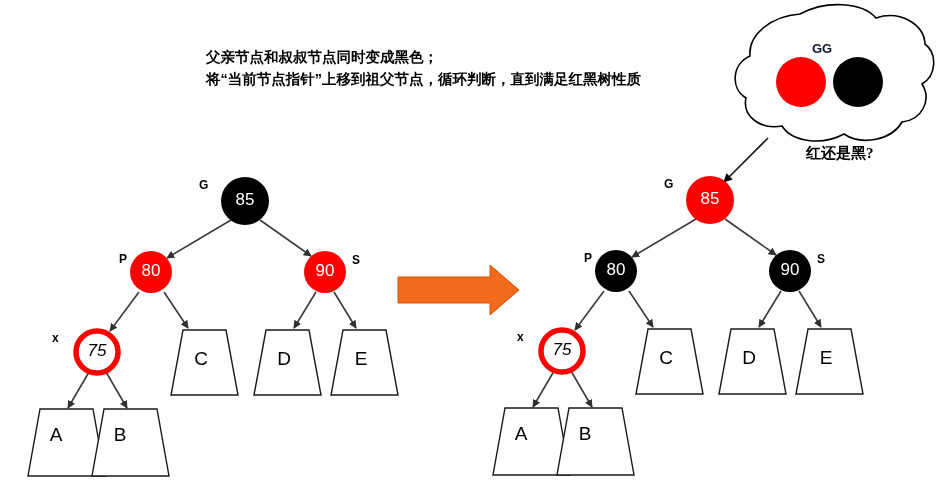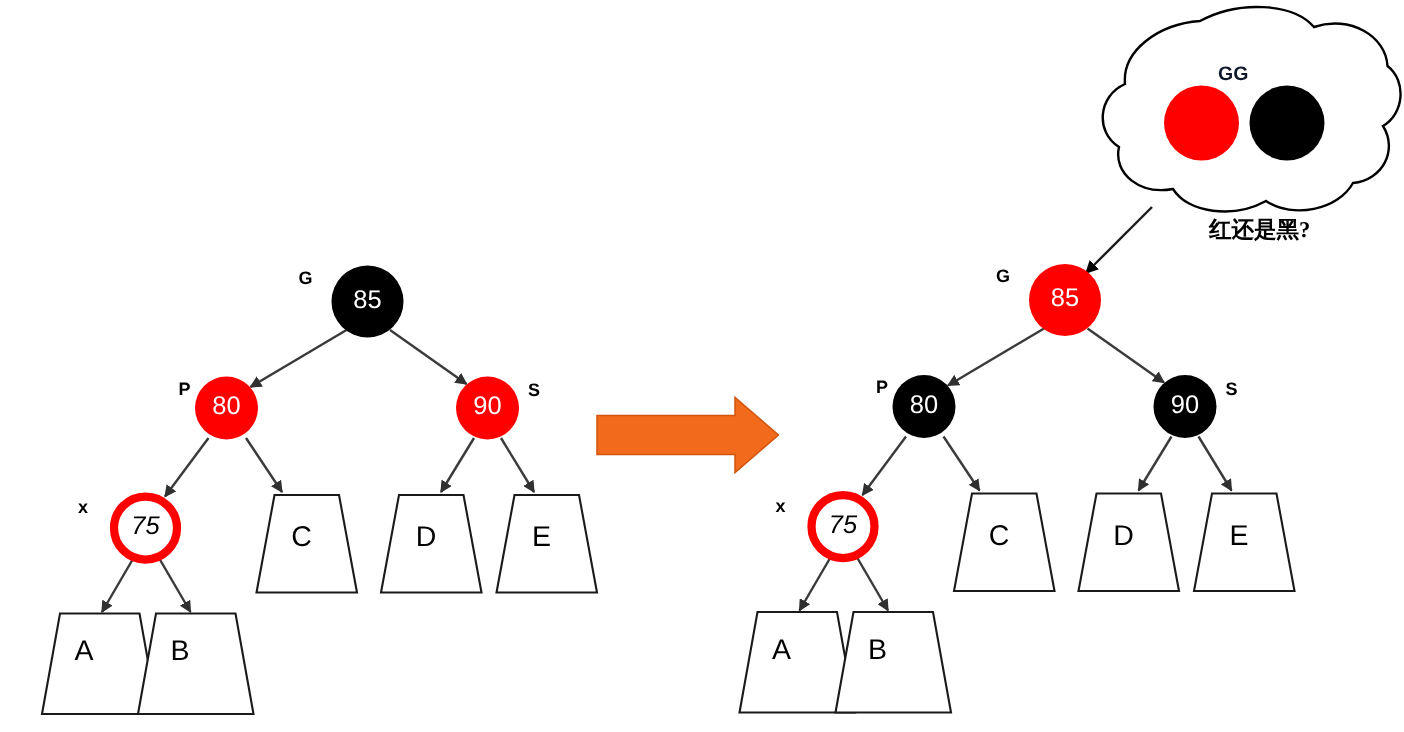--- a/index.html
+++ b/index.html
@@ -152,20 +152,22 @@
     <path d="M 808 329 L 851 329 L 863 394 L 796 394 Z" fill="#ffffff" stroke="#1a1a1a" stroke-width="1.4"></path>
 
     <circle cx="710" cy="200" r="24" fill="#FF0000"></circle>
     <circle cx="616" cy="271" r="21" fill="#000000"></circle>
     <circle cx="790" cy="271" r="21" fill="#000000"></circle>
     <circle cx="562" cy="351" r="21" fill="#ffffff" stroke="#FF0000" stroke-width="5.5"></circle>
   </g>
 </svg>
 
 <div class="note-block">
+  <span class="note-line">父亲节点和叔叔节点同时变成黑色；</span>
+  <span class="note-line">将“当前节点指针”上移到祖父节点，循环判断，直到满足红黑树性质</span>
 </div>
 
 <div class="cloud-label" id="gg-label">GG</div>
 <div id="cloud-question">红还是黑?</div>
 
 <div class="node-tag" style="left:199px; top:178px;">G</div>
 <div class="node-tag" style="left:119px; top:252px;">P</div>
 <div class="node-tag" style="left:352px; top:253px;">S</div>
 <div class="node-tag" style="left:52px; top:331px;">x</div>
 

